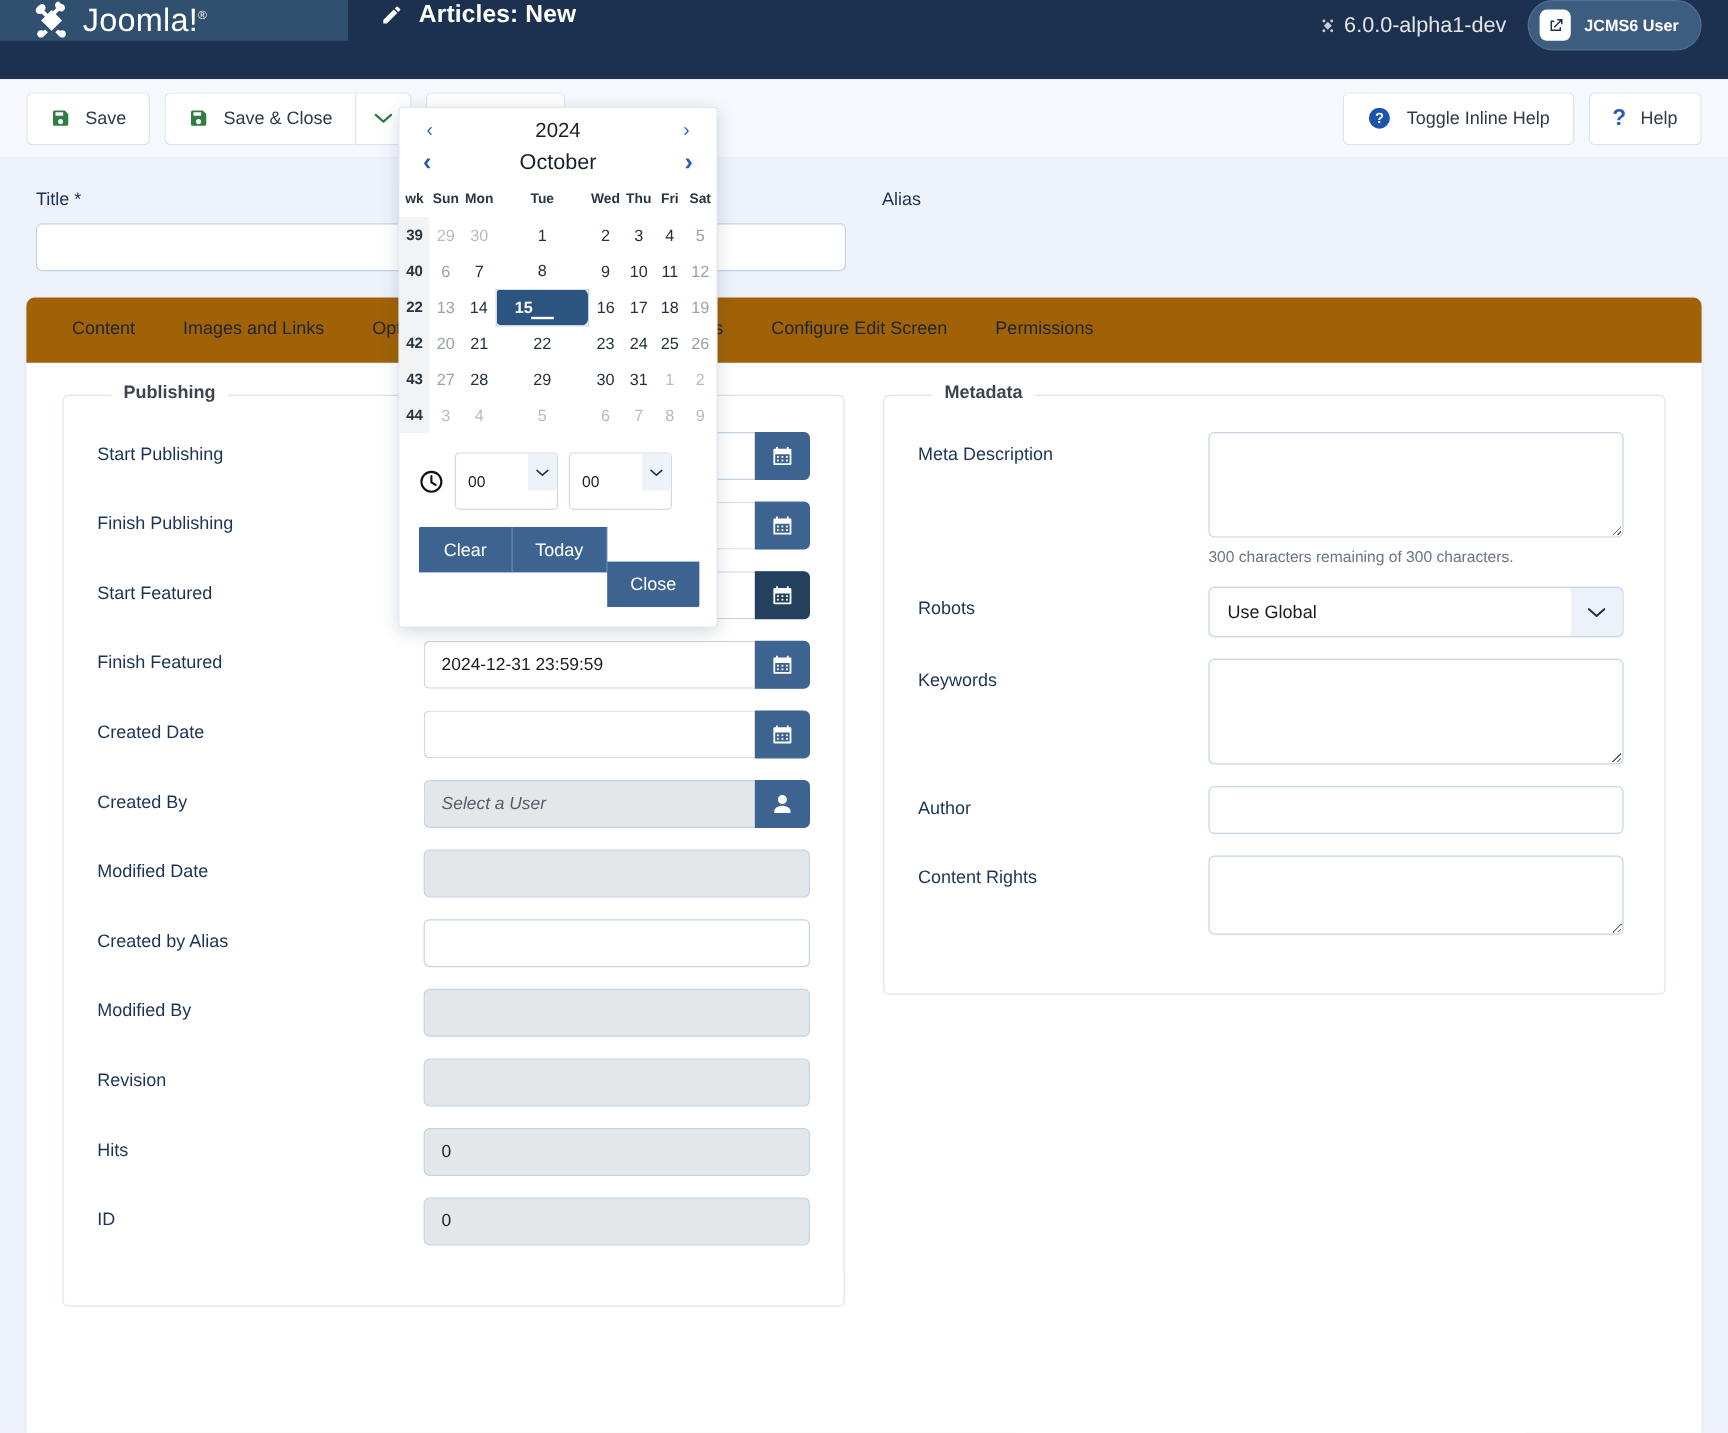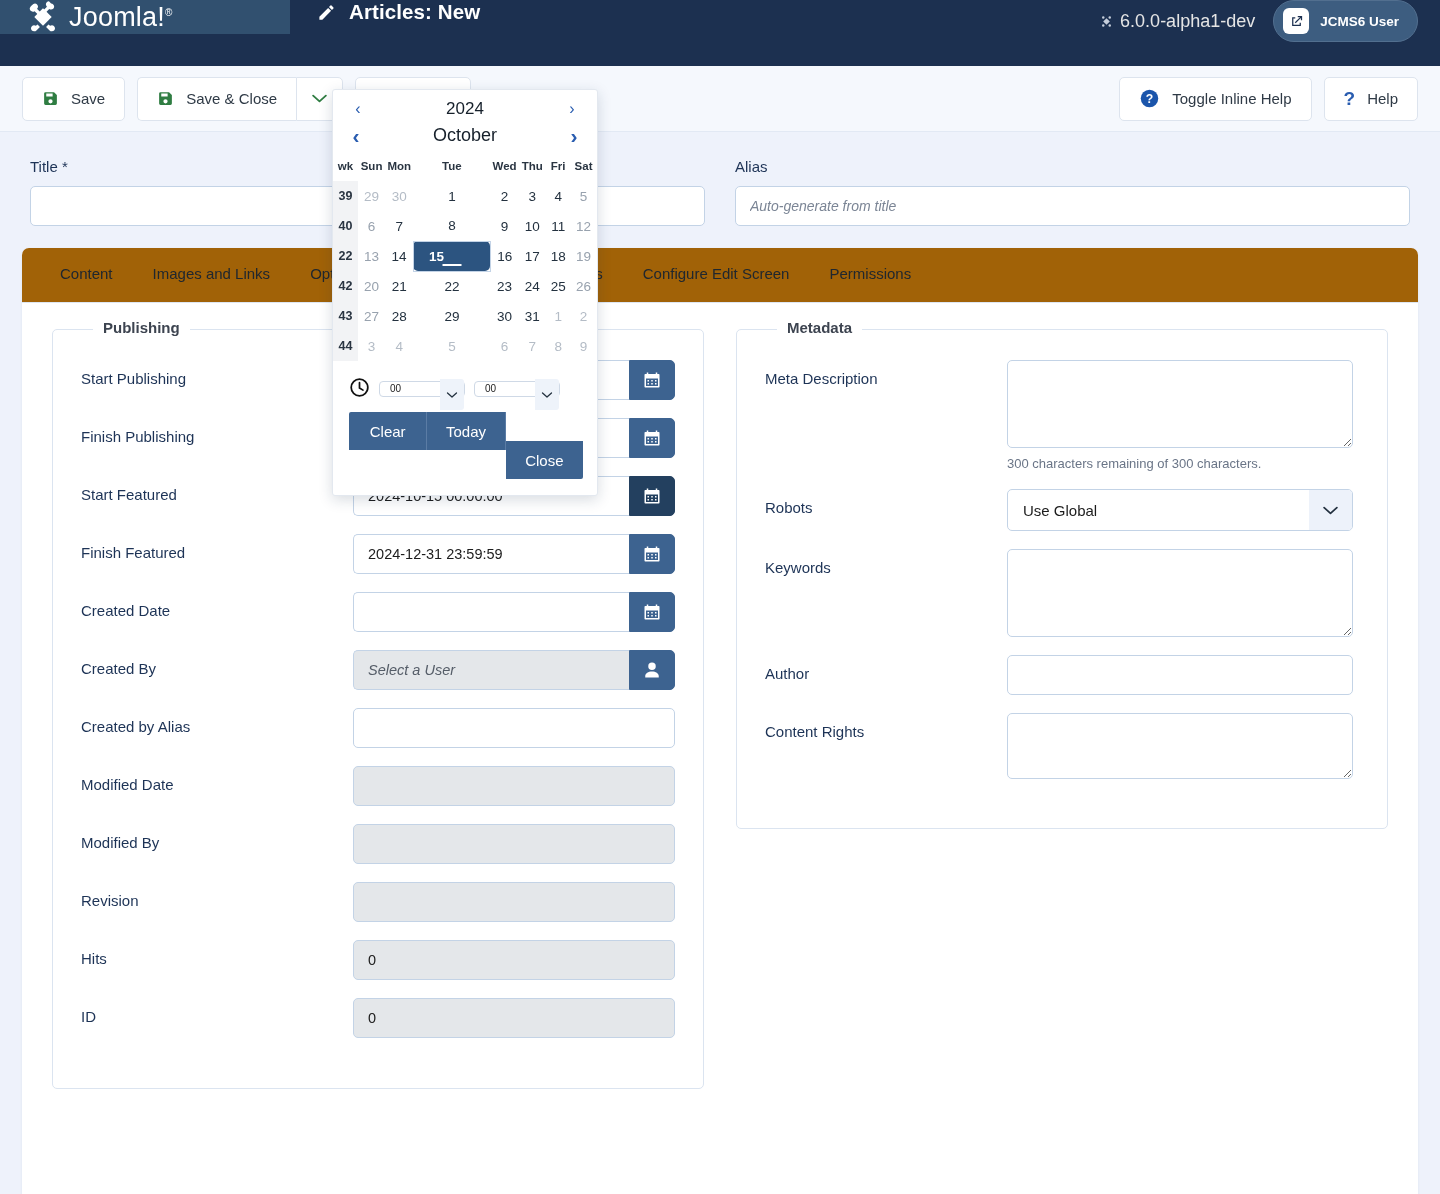--- a/index.html
+++ b/index.html
@@ -164,22 +164,22 @@
   .cal-table td.wknd { color: #98a2ae; }
   .cal-table td.sel { background: #2c5480; color: #fff; font-weight: 700; position: relative; }
   .cal-table td.sel::after {
     content: ""; position: absolute; left: 50%; transform: translateX(-50%);
     bottom: 5px; width: 19px; height: 2px; background: #fff;
   }
   .cal-time { display: flex; align-items: center; gap: 9px; padding: 16px 14px 14px 16px; }
   .clock-icon { width: 21px; height: 21px; display: block; }
   .time-sel-wrap { position: relative; width: 86px; }
   .time-sel {
-    width: 100%; height: 16px; border: 1px solid #cfd9e6; border-radius: 4px;
-    background: #fff; padding: 0 26px 0 10px; font-size: 10px;
+    width: 100%; height: 48px; border: 1px solid #cfd9e6; border-radius: 4px;
+    background: #fff; padding: 0 26px 0 10px; font-size: 13px;
     appearance: none; font-family: "Liberation Sans", sans-serif; cursor: pointer; color: #1c1c1c;
   }
   .time-arrow {
     position: absolute; right: 1px; top: 1px; width: 24px; height: 31px; background: #eef3fa;
     border-radius: 0 3px 3px 0; display: flex; align-items: center; justify-content: center;
     pointer-events: none;
   }
   .cal-btns { display: flex; margin: 0 14px 16px 16px; border-radius: 2px; overflow: hidden; }
   .cal-btn {
     flex: 1; background: #3d6390; color: #fff; border: none; height: 38px;
@@ -272,21 +272,20 @@
   </button>
 </div>
 
 <div class="titlebar">
   <div class="field-block">
     <label class="field-label">Title *</label>
     <input class="text-input" value="" style="">
   </div>
   <div class="field-block">
     <label class="field-label">Alias</label>
-    <input class="text-input" placeholder="Auto-generate from title" style="">
   </div>
 </div>
 
 <div class="page-wrap">
   <div class="card">
 
     <div class="tabs" id="tabbar">
         <div class="tab">Content</div>
         <div class="tab">Images and Links</div>
         <div class="tab">Options</div>
@@ -403,26 +402,26 @@
                   <input class="ig-input grey" placeholder="Select a User" style="">
                   <div class="ig-btn">
                     <svg width="18" height="18" viewBox="0 0 24 24">
                       <path fill="#fff" d="M12 12a5 5 0 100-10 5 5 0 000 10zm0 2c-5 0-9 2.7-9 6v2h18v-2c0-3.3-4-6-9-6z"></path>
                     </svg>
                   </div>
                 </div>
               </div>
             </div>
             <div class="row">
+              <div class="lab">Modified Date</div>
+              <div class="ctl"><input class="plain-input readonly" readonly="" style=""></div>
+            </div>
+            <div class="row">
               <div class="lab">Created by Alias</div>
               <div class="ctl"><input class="plain-input" style=""></div>
-            </div>
-            <div class="row">
-              <div class="lab">Modified Date</div>
-              <div class="ctl"><input class="plain-input readonly" readonly="" style=""></div>
             </div>
             <div class="row">
               <div class="lab">Modified By</div>
               <div class="ctl"><input class="plain-input readonly" readonly="" style=""></div>
             </div>
             <div class="row">
               <div class="lab">Revision</div>
               <div class="ctl"><input class="plain-input readonly" readonly="" style=""></div>
             </div>
             <div class="row">

